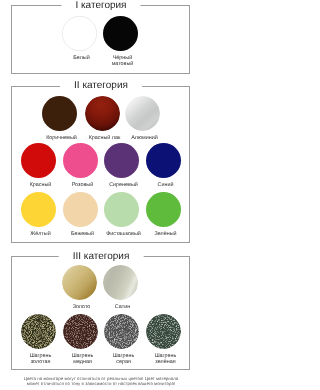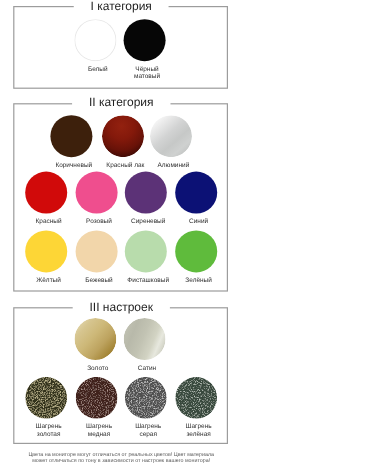--- a/index.html
+++ b/index.html
@@ -170,21 +170,21 @@
       </div>
       <div class="sw" style="left:104px;top:192px">
         <div class="dot" style="background:#b8dcac"></div>
         <div class="lbl">Фисташковый</div>
       </div>
       <div class="sw" style="left:146px;top:192px">
         <div class="dot" style="background:#5fbb3c"></div>
         <div class="lbl">Зелёный</div>
       </div>
       <div class="panel" style="top:256px;height:114px"></div>
-      <div class="panel-title" style="top:251px">III настроек</div>
+      <div class="panel-title" style="top:251px">III категория</div>
       <div class="sw" style="left:62px;top:265px">
         <div class="dot">
           <svg width="35" height="35">
             <circle cx="17.5" cy="17.5" r="17.5" fill="url(#gGold)"></circle>
           </svg>
         </div>
         <div class="lbl">Золото</div>
       </div>
       <div class="sw" style="left:103px;top:265px">
         <div class="dot">

